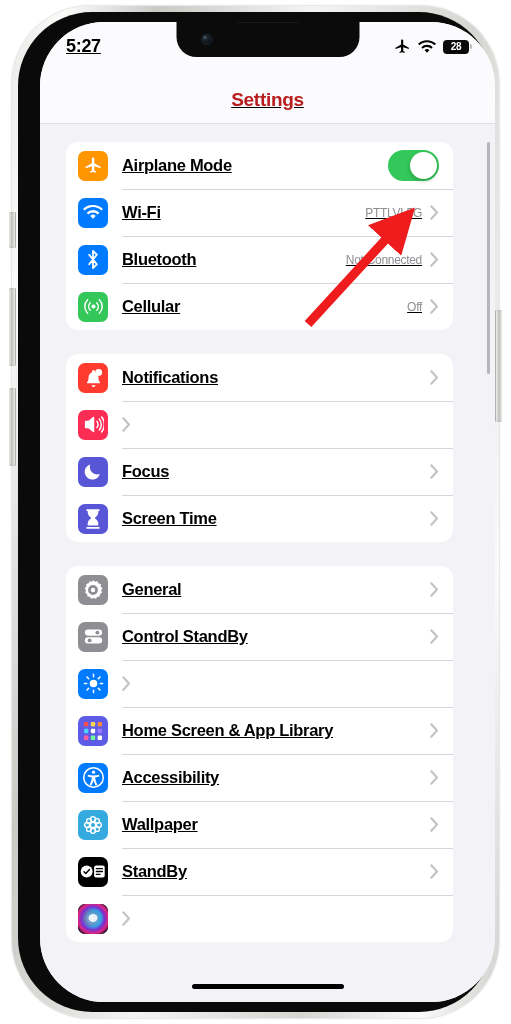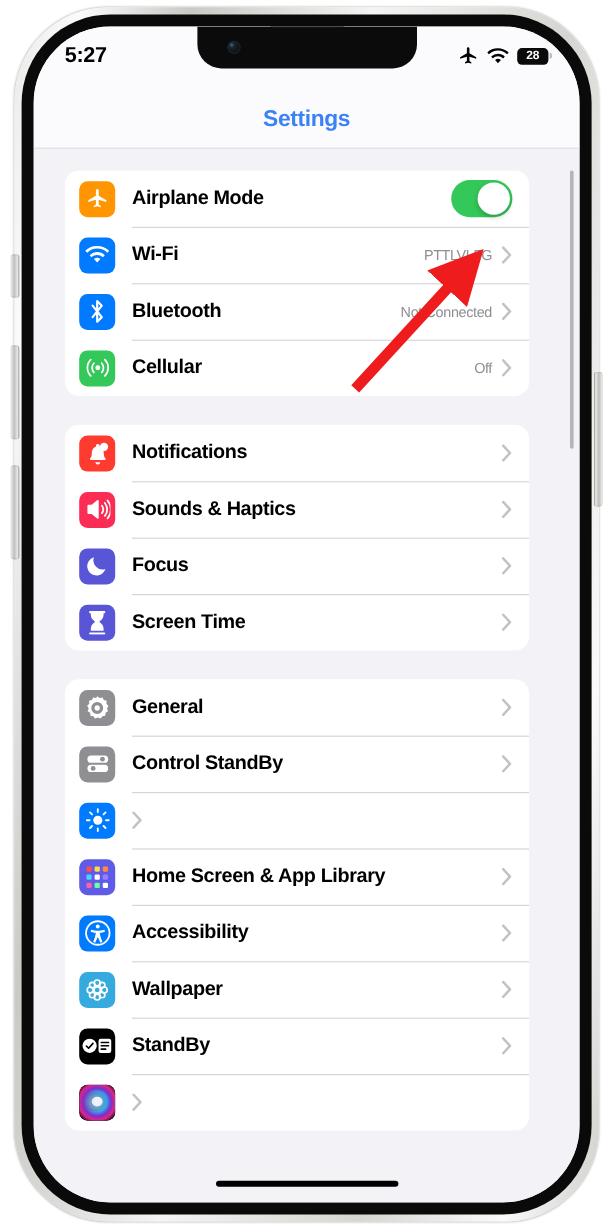--- a/index.html
+++ b/index.html
@@ -18,24 +18,25 @@
     border-radius:78px;
     background:linear-gradient(100deg,#e9e9e7 0%,#fbfbfa 8%,#c9c9c6 22%,#f4f4f2 45%,#d5d5d2 70%,#fafaf9 88%,#cfcfcc 100%);
     box-shadow:0 0 2px rgba(0,0,0,.35);
   }
   .phone-mid{
     position:absolute; left:18px; top:12px; width:475px; height:1000px;
     border-radius:74px;
     background:#0a0a0a;
   }
   .phone-screen{
-    position:absolute; left:28px; top:22px; width:455px; height:980px;
+    position:absolute; left:40px; top:22px; width:455px; height:980px;
     border-radius:64px;
     background:#f2f2f7;
     overflow:hidden;
+    text-decoration:underline;
   }
 
   
   .btn-side{ position:absolute; border-radius:2px; }
   .btn-left{
     left:9px; width:7px;
     background:linear-gradient(90deg,#f6f6f5,#bdbdba 40%,#e8e8e6 80%,#9f9f9c);
     box-shadow:inset 0 0 1px rgba(0,0,0,.4);
   }
   .btn-right{
@@ -92,21 +93,21 @@
     width:2px; height:5px; border-radius:0 2px 2px 0; background:#b9b9bd;
   }
 
   
   .navbar{
     position:relative; z-index:20;
     background:#fbfbfd;
     height:48px; display:flex; align-items:center; justify-content:center;
     border-bottom:.5px solid #dfdfe4;
   }
-  .navbar h1{ font-size:19px; font-weight:bold; color:#3b82f6; letter-spacing:-.3px;}
+  .navbar h1{ font-size:19px; font-weight:bold; color:#b91c1c; letter-spacing:-.3px;}
 
   
   .content{
     position:relative;
     height:878px;
     background:#f2f2f7;
     padding:18px 16px 0 0;
     overflow:hidden;
   }
 
@@ -291,21 +292,20 @@
             </div>
           </div>
           <div class="row">
             <div class="sep"></div>
             <div class="ico" style="background: rgb(252, 45, 85);">
               <svg width="21" height="19" viewBox="0 0 24 22">
         <path fill="#fff" d="M11.4 2.2 6.1 6.6H3.2A1.2 1.2 0 0 0 2 7.8v6.4c0 .7.5 1.2 1.2 1.2h2.9l5.3 4.4c.6.5 1.5.1 1.5-.7V2.9c0-.8-.9-1.2-1.5-.7z"></path>
         <path d="M16 7.4a6.1 6.1 0 0 1 0 7.2M18.8 4.8a9.8 9.8 0 0 1 0 12.4M21.4 2.4a13.2 13.2 0 0 1 0 17.2" fill="none" stroke="#fff" stroke-width="1.7" stroke-linecap="round"></path>
       </svg>
             </div>
-            <div class="label">Sounds &amp; Haptics</div>
             <div class="chev">
               <svg width="9" height="15" viewBox="0 0 9 15">
                 <path d="M1.3 1.3 7 7.5 1.3 13.7" fill="none" stroke="#c2c2c7" stroke-width="2.1" stroke-linecap="round" stroke-linejoin="round"></path>
               </svg>
             </div>
           </div>
           <div class="row">
             <div class="sep"></div>
             <div class="ico" style="background: rgb(88, 85, 214);">
               <svg width="18" height="19" viewBox="0 0 20 21">

